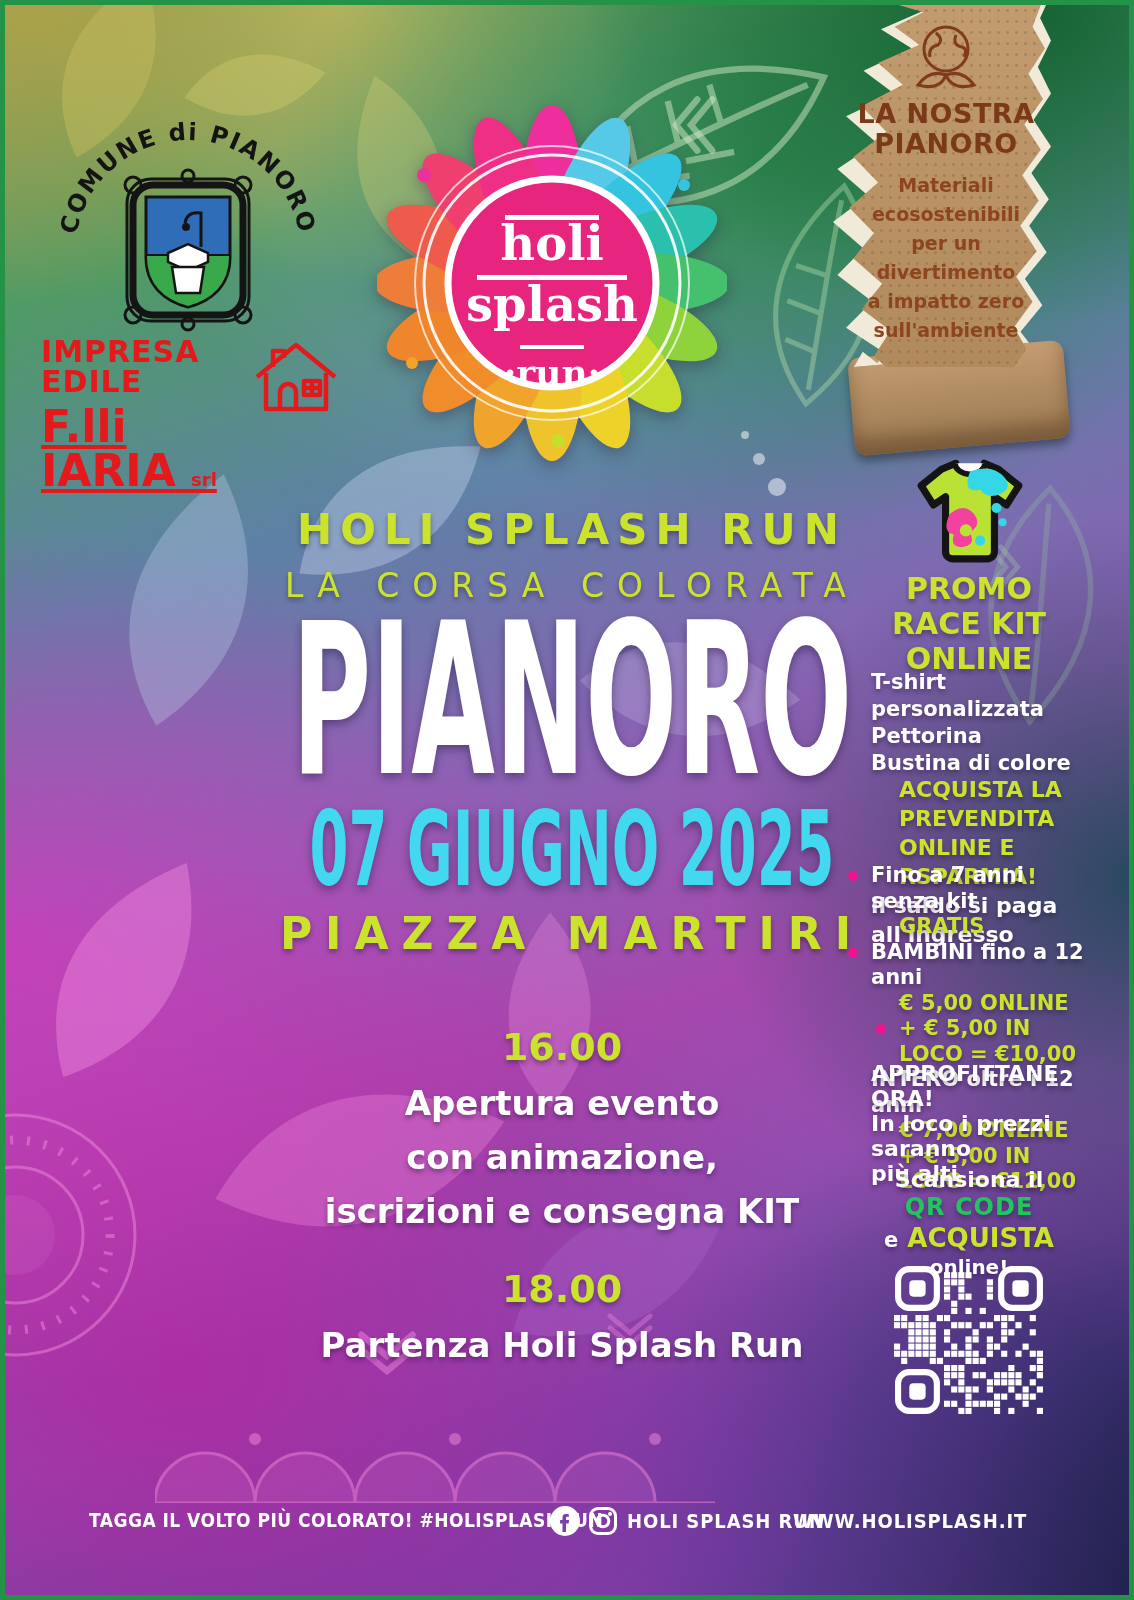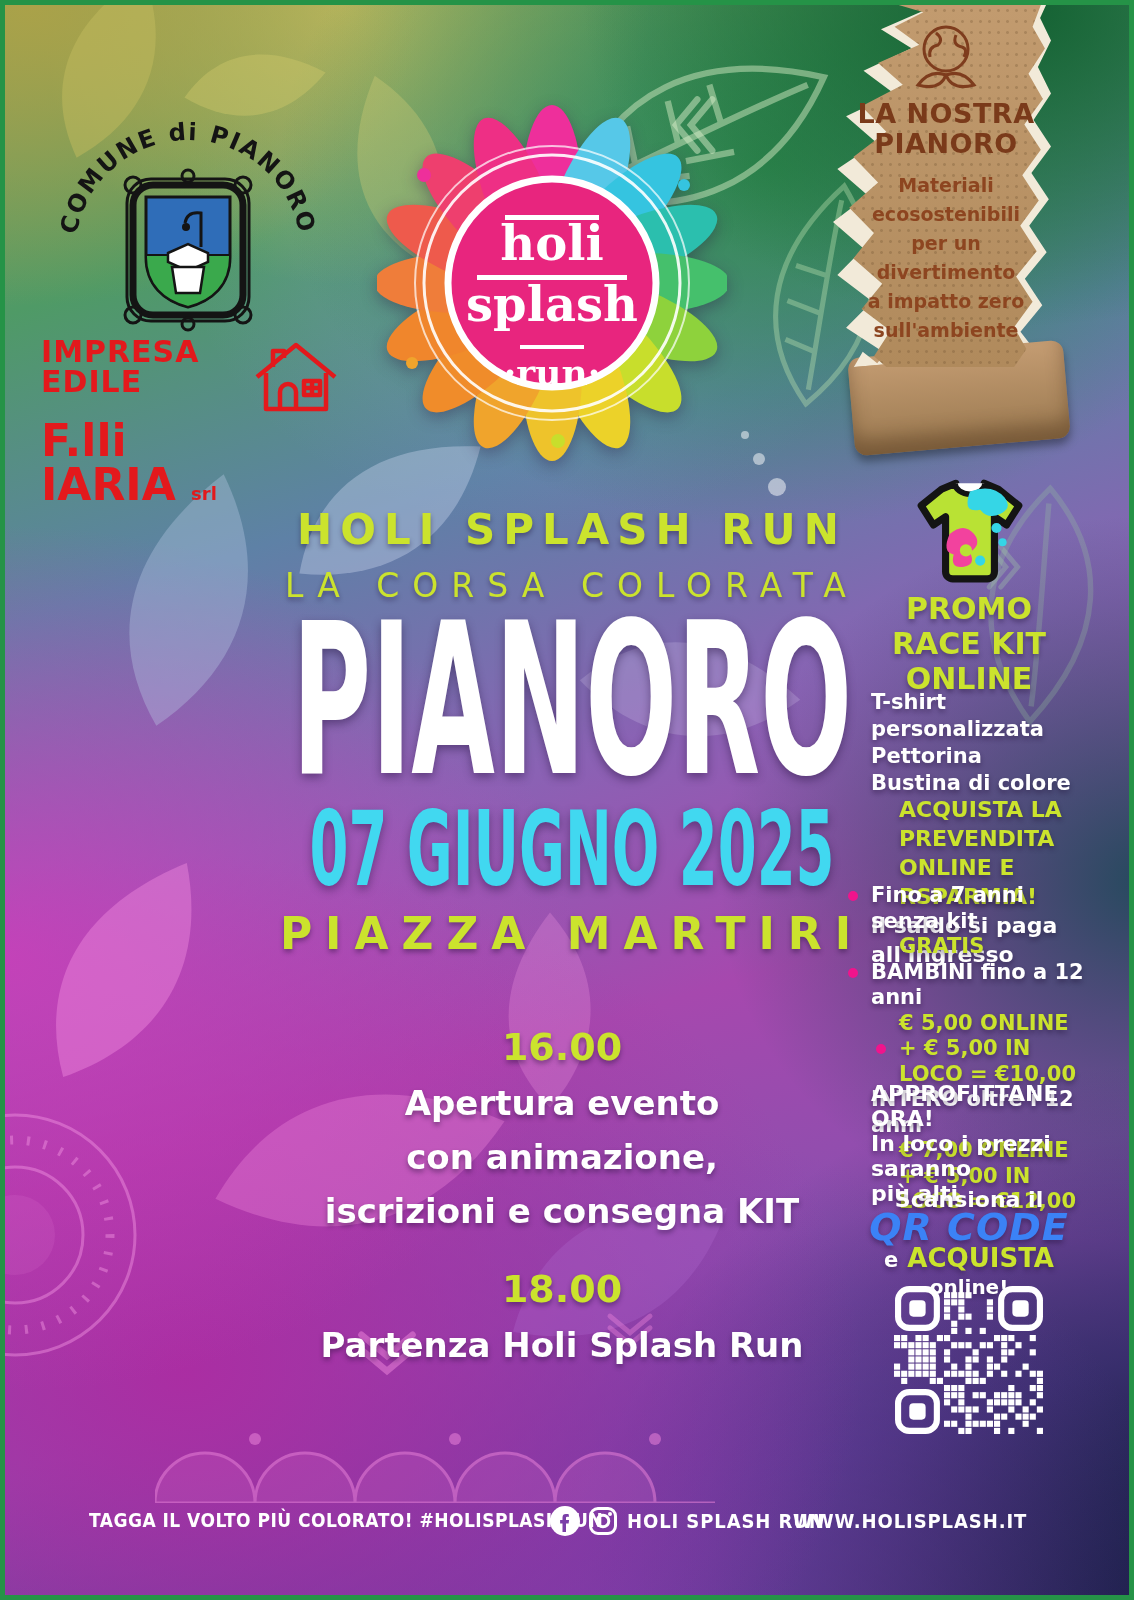--- a/index.html
+++ b/index.html
@@ -35,32 +35,32 @@
   .t2{font-size:33px;font-weight:normal;letter-spacing:13px;color:#cbe32d;margin-top:12px;}
   .city-svg,.date-svg{display:block;margin:0 auto;filter:drop-shadow(0 4px 5px rgba(35,15,60,.45));}
   .venue{font-size:44px;font-weight:bold;letter-spacing:13px;color:#cbe32d;margin-top:8px;}
 
   
   .sched{left:247px;top:1020px;width:620px;text-align:center;color:#fff;}
   .sched .time{font-size:38px;font-weight:bold;color:#cbe32d;}
   .sched .line{font-size:34px;font-weight:bold;margin-top:14px;}
 
   
-  .panel{left:842px;top:460px;width:244px;height:1000px;}
+  .panel{left:842px;top:440px;width:244px;height:1000px;}
   .panel .blk{position:absolute;left:0;width:244px;}
   .promo-head{top:126px;left:6px;width:232px;text-align:center;font-weight:bold;font-size:30px;line-height:35px;color:#cbe32d;}
   .kit-items{top:224px;padding-left:24px;font-size:21px;font-weight:bold;color:#fff;line-height:27px;}
   .presale{top:330px;padding-left:24px;font-size:22px;font-weight:bold;line-height:29px;}
   .prices{top:418px;font-size:21px;font-weight:bold;line-height:25.5px;}
   .price-row{position:relative;padding-left:24px;}
   .price-row.bullet::before{content:"";position:absolute;left:1px;top:8px;width:10px;height:10px;border-radius:50%;background:#f0148c;}
   .urgency{top:616px;padding-left:24px;font-size:22px;font-weight:bold;color:#fff;line-height:25px;}
   .qrtext{top:722px;left:6px;width:232px;text-align:center;font-weight:bold;color:#fff;}
   .qrtext .l1{font-size:22px;}
-  .qrtext .l2{font-size:38px;line-height:31px;color:#3b82f6;letter-spacing:1px;font-style:italic;}
+  .qrtext .l2{font-size:24px;line-height:31px;color:#22c55e;letter-spacing:1px;}
   .qrtext .l3{font-size:26px;line-height:30px;color:#cbe32d;}
   .qrtext .l3 .pre{font-size:21px;color:#fff;}
   .qrtext .l4{font-size:20px;}
   .qr-box{top:820px;left:46px;width:150px;height:150px;}
 
   
   .card-back{left:828px;top:-6px;width:218px;height:378px;background:#f2ead9;
     clip-path:polygon(24% 0,42% 3%,22% 8%,36% 13%,14% 19%,28% 25%,6% 31%,20% 38%,2% 45%,16% 52%,0% 59%,14% 66%,2% 73%,18% 80%,6% 87%,22% 93%,12% 100%,88% 100%,94% 94%,86% 88%,96% 81%,88% 74%,98% 67%,90% 60%,99% 53%,91% 46%,100% 39%,92% 32%,100% 25%,94% 18%,100% 11%,95% 5%,99% 0);
     filter:drop-shadow(0 8px 10px rgba(0,0,0,.3));}
   .card-roll{left:846px;top:344px;width:216px;height:98px;transform:rotate(-5deg);
@@ -79,21 +79,21 @@
 
   
   .footer-item{top:1504px;color:#fff;font-weight:bold;}
   .f-tag{left:84px;font-size:19px;letter-spacing:.5px;}
   .f-social{left:622px;font-size:20px;letter-spacing:1px;}
   .f-site{left:788px;font-size:20px;letter-spacing:1px;}
 
   
   .impresa{left:36px;top:332px;width:215px;color:#e3191c;font-weight:bold;line-height:1;}
   .impresa .l1{font-size:30px;letter-spacing:1px;}
-  .impresa .l2{font-size:44px;margin-top:22px;letter-spacing:0px;}
+  .impresa .l2{font-size:44px;margin-top:8px;letter-spacing:0px;text-decoration:underline;}
   .impresa .srl{font-size:18px;}
 
   .leaf{position:absolute;}
 </style>
 </head>
 <body>
 
 <div class="poster">
   <div class="bg"></div>
 

